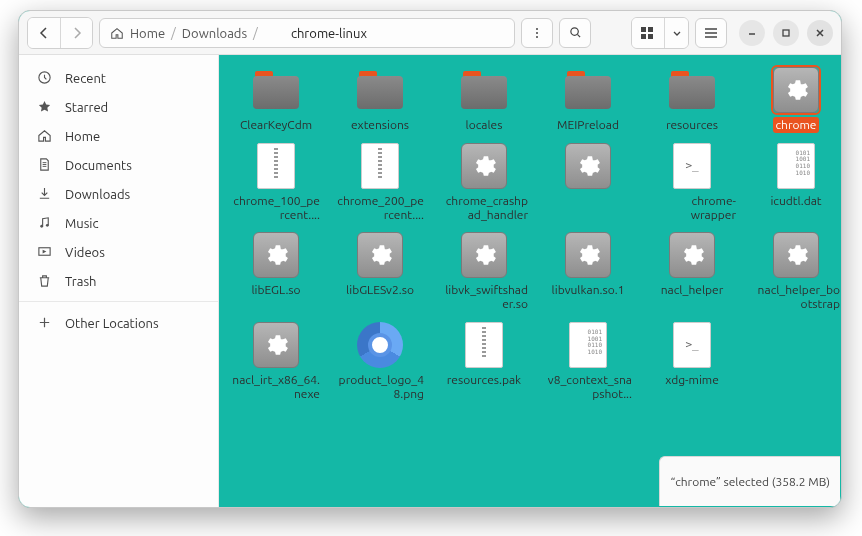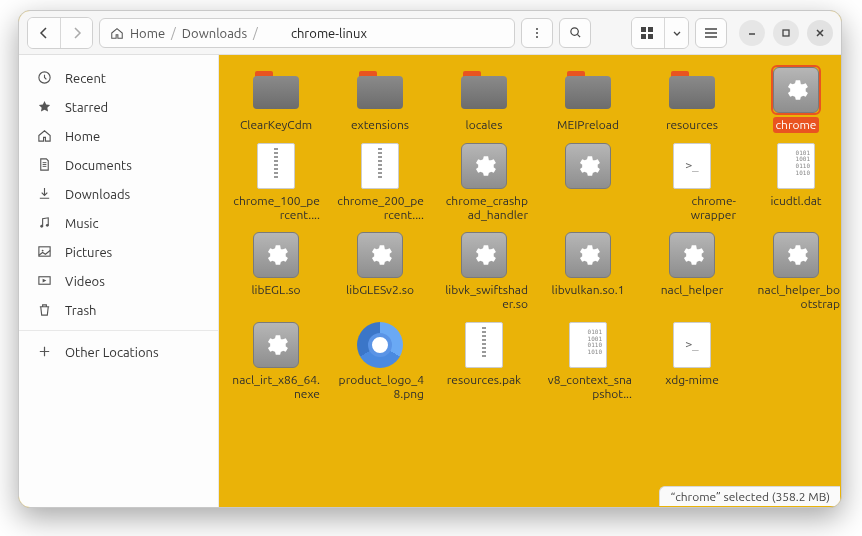--- a/index.html
+++ b/index.html
@@ -9,21 +9,21 @@
   color: #2e2e2e;
   background: transparent;
   width: 862px;
   height: 536px;
   position: relative;
 }
 .window {
   position: absolute;
   top: 10px; left: 18px;
   width: 824px; height: 498px;
-  background: #eab308;
+  background: #14b8a6;
   border: 1px solid #c8c8c8;
   border-radius: 12px;
   box-shadow: 0 10px 30px rgba(0,0,0,0.35);
   display: flex;
   flex-direction: column;
   overflow: hidden;
 }
 .titlebar {
   height: 44px;
   background: #f6f6f6;
@@ -133,21 +133,21 @@
   border-radius: 3px;
 }
 .item.selected .thumb { outline: 2px solid #e95420; outline-offset: -2px; border-radius: 6px; }
 .statusbar {
   position: absolute;
   right: 1px; bottom: 1px;
   background: #fafafa;
   border: 1px solid #d8d8d8;
   border-right: none; border-bottom: none;
   border-top-left-radius: 6px;
-  padding: 3px 10px;
+  padding: 18px 10px;
   font-size: 12px;
   color: #444;
 }
 
 .folder {
   width: 46px; height: 38px; position: relative;
 }
 .folder .tab { position: absolute; top: 0; left: 2px; width: 18px; height: 8px; background: #e95420; border-radius: 2px 2px 0 0; }
 .folder .body { position: absolute; top: 5px; left: 0; width: 46px; height: 33px; background: linear-gradient(#8a8a8a,#6c6c6c); border-radius: 4px; }
 .gear-tile {
@@ -349,30 +349,20 @@
               <path d="M6 12V4l6-1v8" stroke="#555" stroke-width="1.2" fill="none"></path>
               <circle cx="5" cy="12" r="1.5" fill="#555"></circle>
               <circle cx="11" cy="11" r="1.5" fill="#555"></circle>
             </svg>
           </span>
         <span>Music</span>
       </div>
       <div class="side-item">
         <span class="icon">
             <svg width="15" height="15" viewBox="0 0 16 16">
-              <rect x="2" y="3" width="12" height="10" stroke="#555" stroke-width="1.2" fill="none"></rect>
-              <circle cx="6" cy="7" r="1" fill="#555"></circle>
-              <path d="M2 12l4-3 3 2 5-4" stroke="#555" stroke-width="1.2" fill="none"></path>
-            </svg>
-          </span>
-        <span>Pictures</span>
-      </div>
-      <div class="side-item">
-        <span class="icon">
-            <svg width="15" height="15" viewBox="0 0 16 16">
               <rect x="2" y="4" width="12" height="8" stroke="#555" stroke-width="1.2" fill="none"></rect>
               <path d="M6 6l4 2-4 2z" fill="#555"></path>
             </svg>
           </span>
         <span>Videos</span>
       </div>
       <div class="side-item">
         <span class="icon">
             <svg width="15" height="15" viewBox="0 0 16 16">
               <path d="M4 5h8l-1 9H5zM3 5h10M6 5V3h4v2" stroke="#555" stroke-width="1.2" fill="none"></path>

